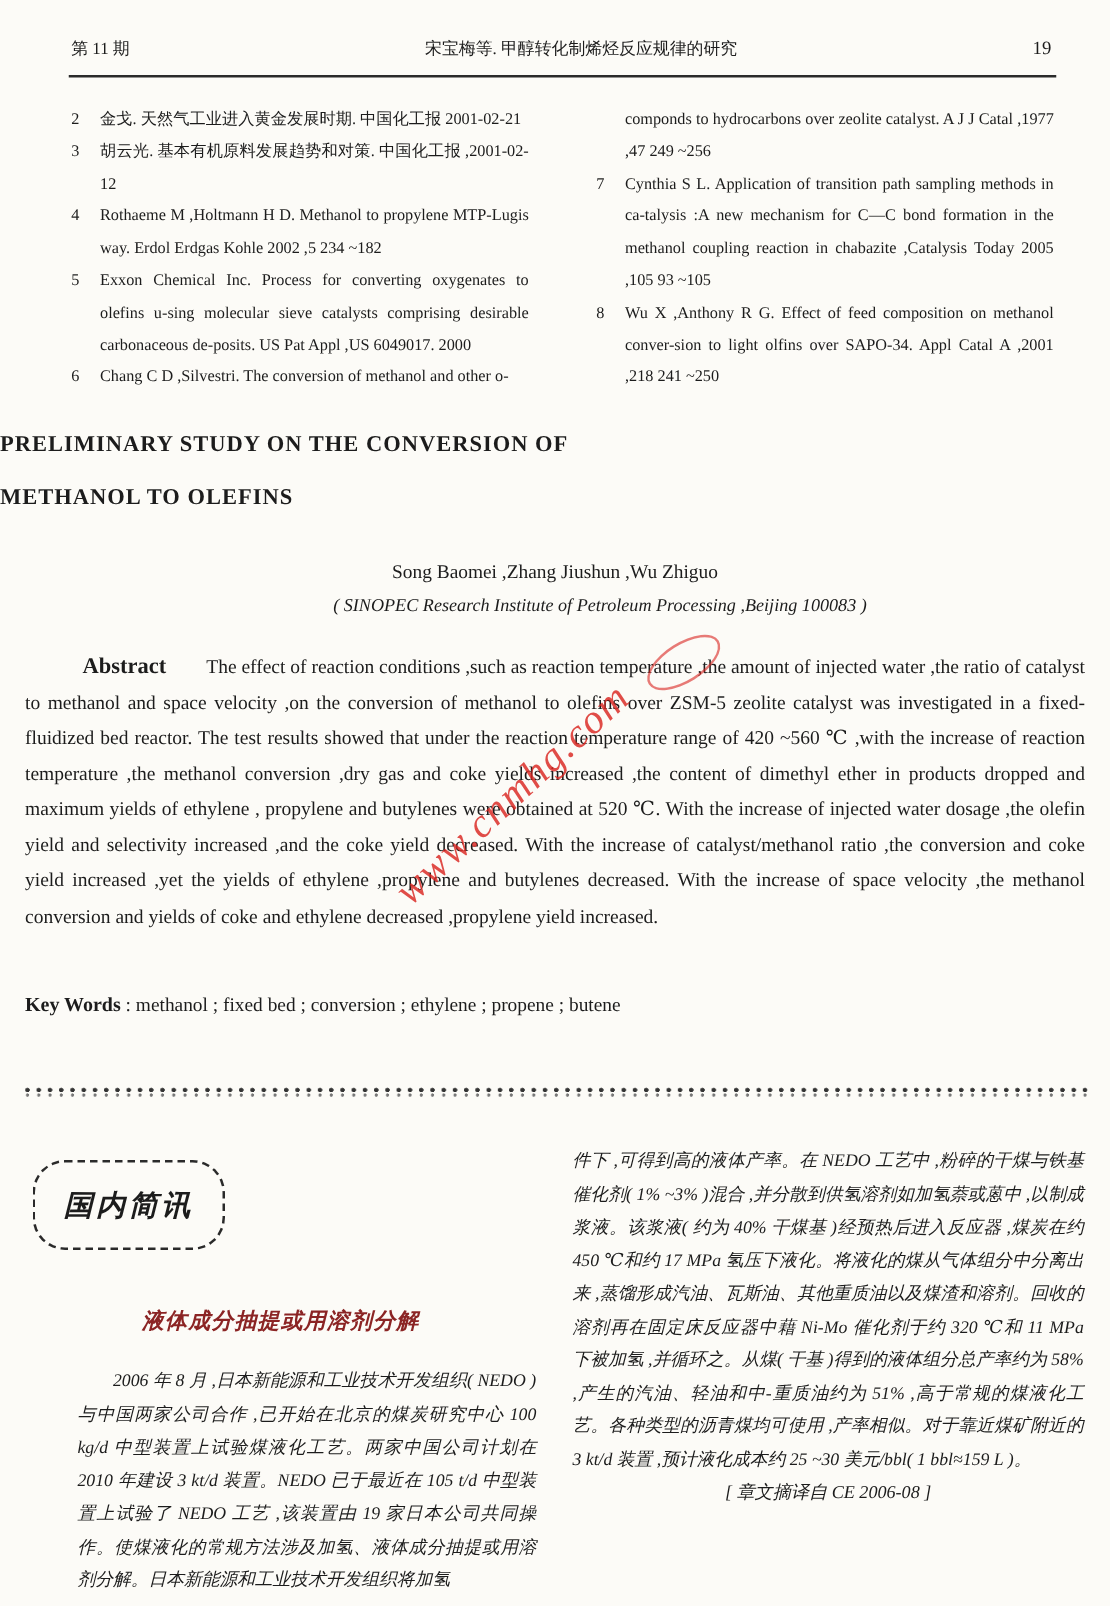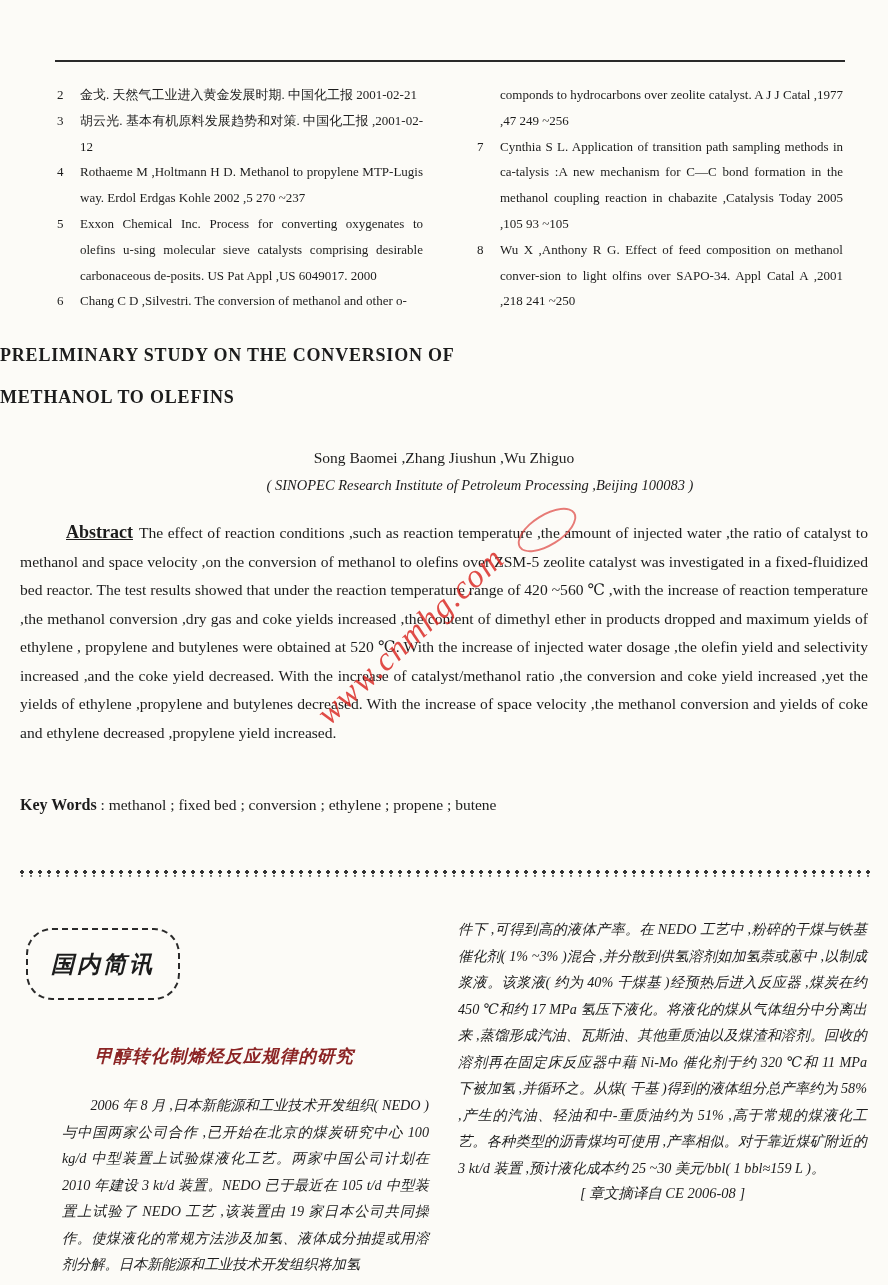--- a/index.html
+++ b/index.html
@@ -36,21 +36,21 @@
     text-align:left;font-size:18px;font-weight:700;line-height:42px;
     letter-spacing:.8px;white-space:pre-line;
   }
   .authors{position:absolute;top:449px;left:0;width:100%;text-align:center;font-size:15.5px;}
   .affiliation{position:absolute;top:477px;left:0;width:100%;text-align:center;font-size:14.5px;font-style:italic;padding-left:36px;}
   
   .abstract{
     position:absolute;top:518px;left:20px;width:848px;margin:0;
     font-size:15.6px;line-height:28.5px;text-align:justify;text-indent:46px;
   }
-  .abs-label{font-size:18px;margin-right:6px;text-decoration:underline;}
+  .abs-label{font-size:18px;margin-right:32px;}
   .keywords{position:absolute;top:796px;left:20px;width:848px;margin:0;font-size:15.5px;}
   .keywords b{font-size:16px;}
   
   .watermark{
     position:absolute;left:322px;top:700px;
     transform:rotate(-43deg);transform-origin:0 50%;
     font-size:33px;font-style:italic;letter-spacing:1.5px;
     color:rgba(217,37,32,.82);pointer-events:none;
   }
   .watermark-ellipse{
@@ -87,35 +87,40 @@
   }
   .news-right .news-para{margin-top:4px;}
   .indent{text-indent:2em;margin-left:42px;}
   .attribution{margin-top:3px;text-align:center;font-size:14.5px;}
 </style>
 </head>
 <body>
 
 <div class="page">
 
+  <div class="header">
+    <span class="issue">第 11 期</span>
+    <span class="running">宋宝梅等. 甲醇转化制烯烃反应规律的研究</span>
+    <span class="pageno">19</span>
+  </div>
   <div class="header-rule"></div>
 
   <div class="refs">
     <div class="ref-col" id="refs-left">
         <div class="ref-item">
           <span class="ref-num">2</span>
           <span class="ref-text">金戈. 天然气工业进入黄金发展时期. 中国化工报 2001-02-21</span>
         </div>
         <div class="ref-item">
           <span class="ref-num">3</span>
           <span class="ref-text">胡云光. 基本有机原料发展趋势和对策. 中国化工报 ,2001-02-12</span>
         </div>
         <div class="ref-item">
           <span class="ref-num">4</span>
-          <span class="ref-text">Rothaeme M ,Holtmann H D. Methanol to propylene MTP-Lugis way. Erdol Erdgas Kohle 2002 ,5 270 ~237</span>
+          <span class="ref-text">Rothaeme M ,Holtmann H D. Methanol to propylene MTP-Lugis way. Erdol Erdgas Kohle 2002 ,5 234 ~182</span>
         </div>
         <div class="ref-item">
           <span class="ref-num">5</span>
           <span class="ref-text">Exxon Chemical Inc. Process for converting oxygenates to olefins u-sing molecular sieve catalysts comprising desirable carbonaceous de-posits. US Pat Appl ,US 6049017. 2000</span>
         </div>
         <div class="ref-item">
           <span class="ref-num">6</span>
           <span class="ref-text">Chang C D ,Silvestri. The conversion of methanol and other o-</span>
         </div>
       </div>
@@ -147,21 +152,21 @@
 
   <p class="keywords"><b>Key Words</b><span> : methanol ; fixed bed ; conversion ; ethylene ; propene ; butene</span></p>
 
   <div class="ornament-divider"></div>
 
   <div class="news">
     <div class="news-left">
       <div class="brief-box">
         <span>国内简讯</span>
       </div>
-      <h2 class="news-title" style="color: rgb(139, 36, 36);">甲醇转化制烯烃反应规律的研究</h2>
+      <h2 class="news-title" style="color: rgb(139, 36, 36);">液体成分抽提或用溶剂分解</h2>
       <p class="news-para indent">2006 年 8 月 ,日本新能源和工业技术开发组织( NEDO )与中国两家公司合作 ,已开始在北京的煤炭研究中心 100 kg/d 中型装置上试验煤液化工艺。两家中国公司计划在 2010 年建设 3 kt/d 装置。NEDO 已于最近在 105 t/d 中型装置上试验了 NEDO 工艺 ,该装置由 19 家日本公司共同操作。使煤液化的常规方法涉及加氢、液体成分抽提或用溶剂分解。日本新能源和工业技术开发组织将加氢</p>
     </div>
     <div class="news-right">
       <p class="news-para">件下 ,可得到高的液体产率。在 NEDO 工艺中 ,粉碎的干煤与铁基催化剂( 1% ~3% )混合 ,并分散到供氢溶剂如加氢萘或蒽中 ,以制成浆液。该浆液( 约为 40% 干煤基 )经预热后进入反应器 ,煤炭在约 450 ℃和约 17 MPa 氢压下液化。将液化的煤从气体组分中分离出来 ,蒸馏形成汽油、瓦斯油、其他重质油以及煤渣和溶剂。回收的溶剂再在固定床反应器中藉 Ni-Mo 催化剂于约 320 ℃和 11 MPa 下被加氢 ,并循环之。从煤( 干基 )得到的液体组分总产率约为 58% ,产生的汽油、轻油和中-重质油约为 51% ,高于常规的煤液化工艺。各种类型的沥青煤均可使用 ,产率相似。对于靠近煤矿附近的 3 kt/d 装置 ,预计液化成本约 25 ~30 美元/bbl( 1 bbl≈159 L )。</p>
       <div class="attribution">[ 章文摘译自 CE 2006-08 ]</div>
     </div>
   </div>
 
 </div>
 

